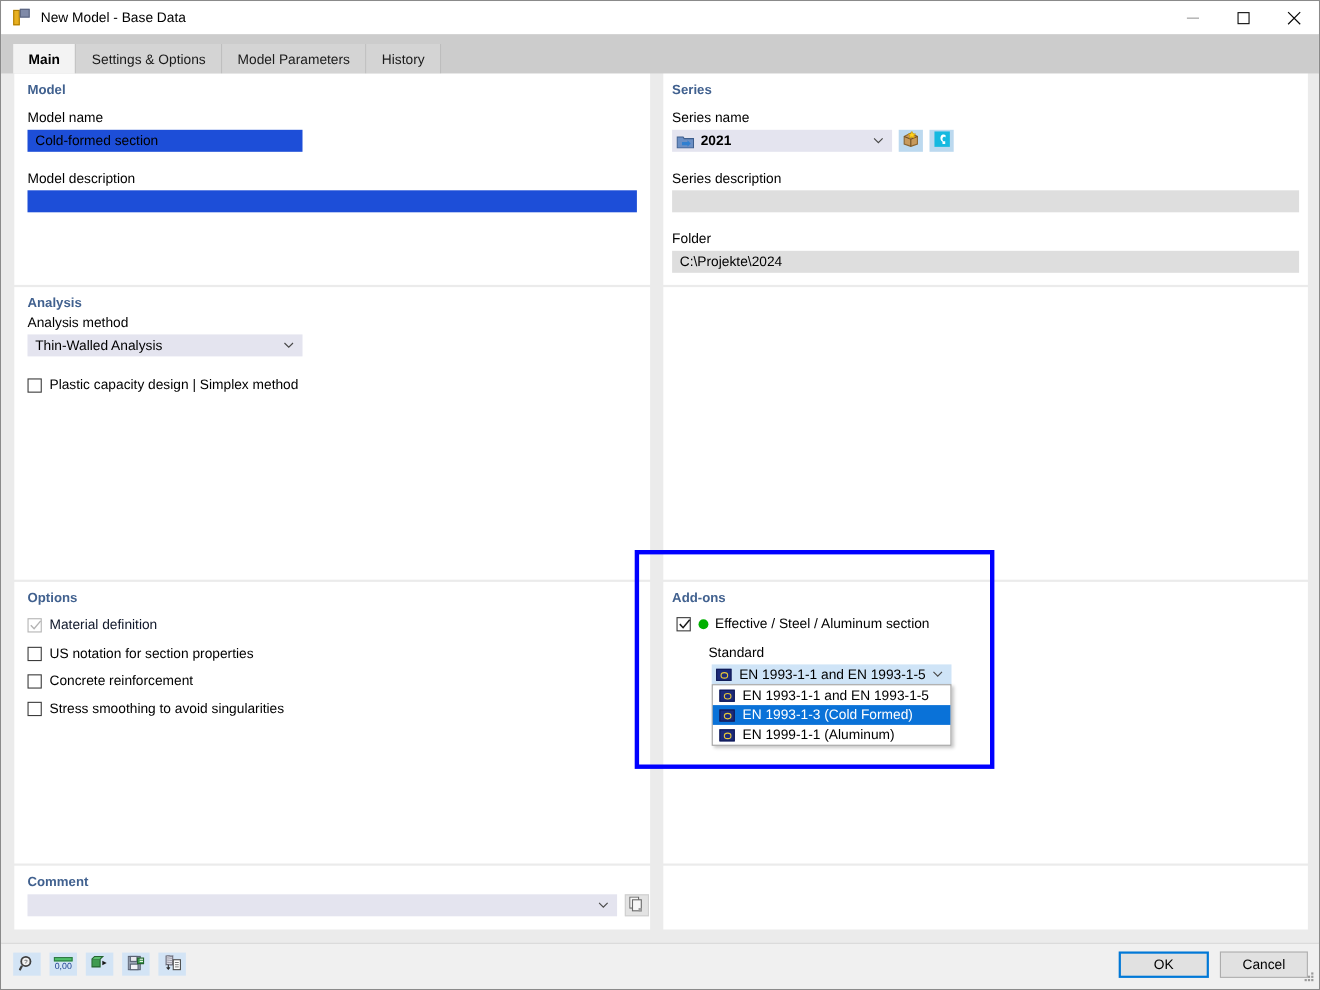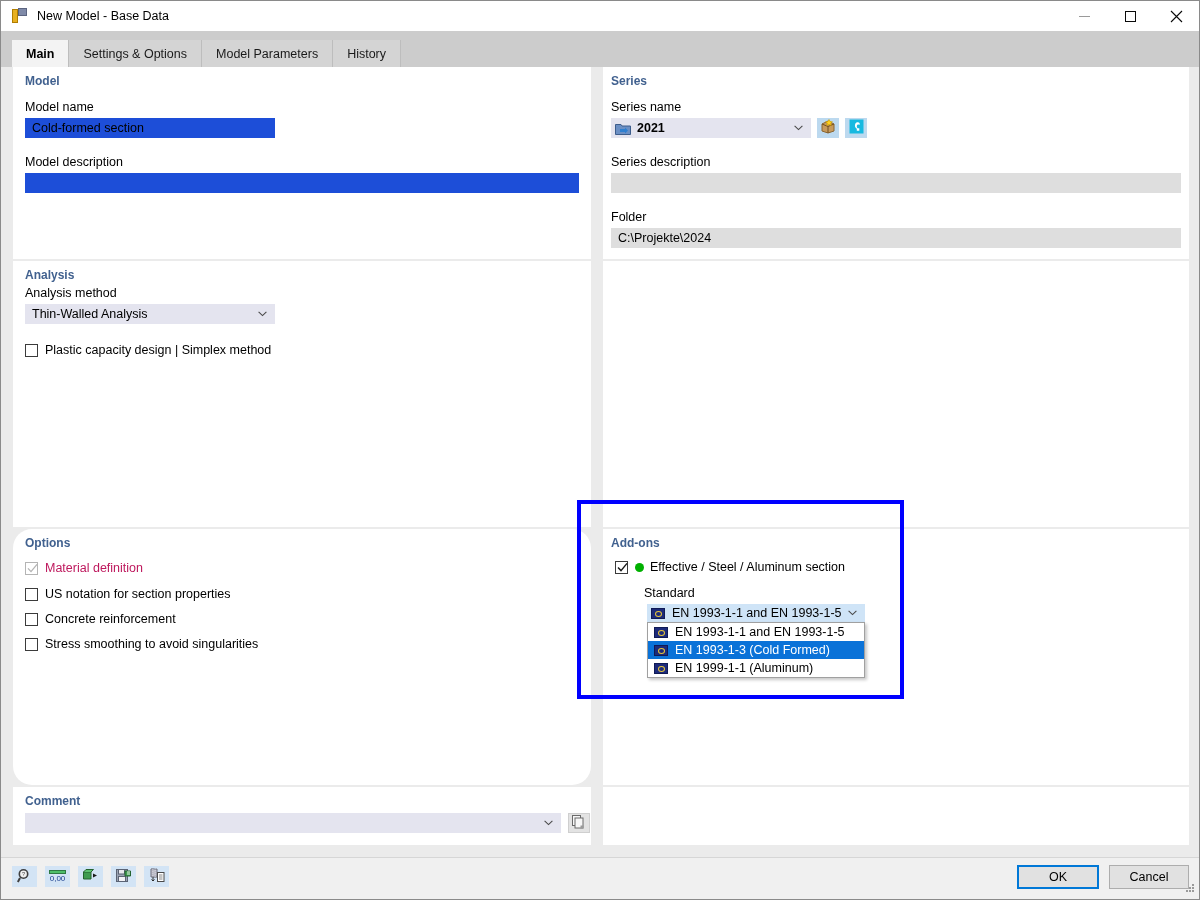--- a/index.html
+++ b/index.html
@@ -91,21 +91,21 @@
   .chev-gl { display:block; }
 
   
   .cb-row { position: absolute; display: flex; align-items: center; font-size: 12.5px; }
   .cbox {
     width: 13px; height: 13px; border: 1px solid #3b3b3b; background: #fff;
     margin-right: 7px; flex: none; position: relative;
   }
   .cbox.disabled { border-color: #b4b4b4; }
   .cbox .tick { position: absolute; left: 1px; top: 0px; }
-  .cb-row.disabled { color: #be185d; text-align: right; }
+  .cb-row.disabled { color: #0f172a; text-align: right; }
 
   
   .led {
     width: 9px; height: 9px; border-radius: 50%; background: #00b000;
     margin-right: 6px; flex: none;
   }
 
   
   #dd-popup {
     position: absolute; background: #ffffff;
@@ -263,21 +263,21 @@
         </span>
       </div>
       <div class="cb-row" style="left:12px; top:82px;">
         <span class="cbox"></span>
         <span>Plastic capacity design | Simplex method</span>
       </div>
     </div>
 
     <div class="card" style="left:602px; top:194px; width:586px; height:266px;"></div>
 
-    <div class="card" style="left:12px; top:462px; width:578px; height:256px;border-radius:19px;">
+    <div class="card" style="left:12px; top:462px; width:578px; height:256px;">
       <div class="grp-title" style="left:12px; top:7px;">Options</div>
 
       <div class="cb-row disabled" style="left:12px; top:32px;">
         <span class="cbox disabled">
           <span class="tick">
             <svg width="11" height="11" viewBox="0 0 11 11">
                 <path d="M1,5.4 L4,8.6 L10,1.4" stroke="#b4b4b4" stroke-width="1.3" fill="none"></path>
               </svg>
           </span>
         </span>

